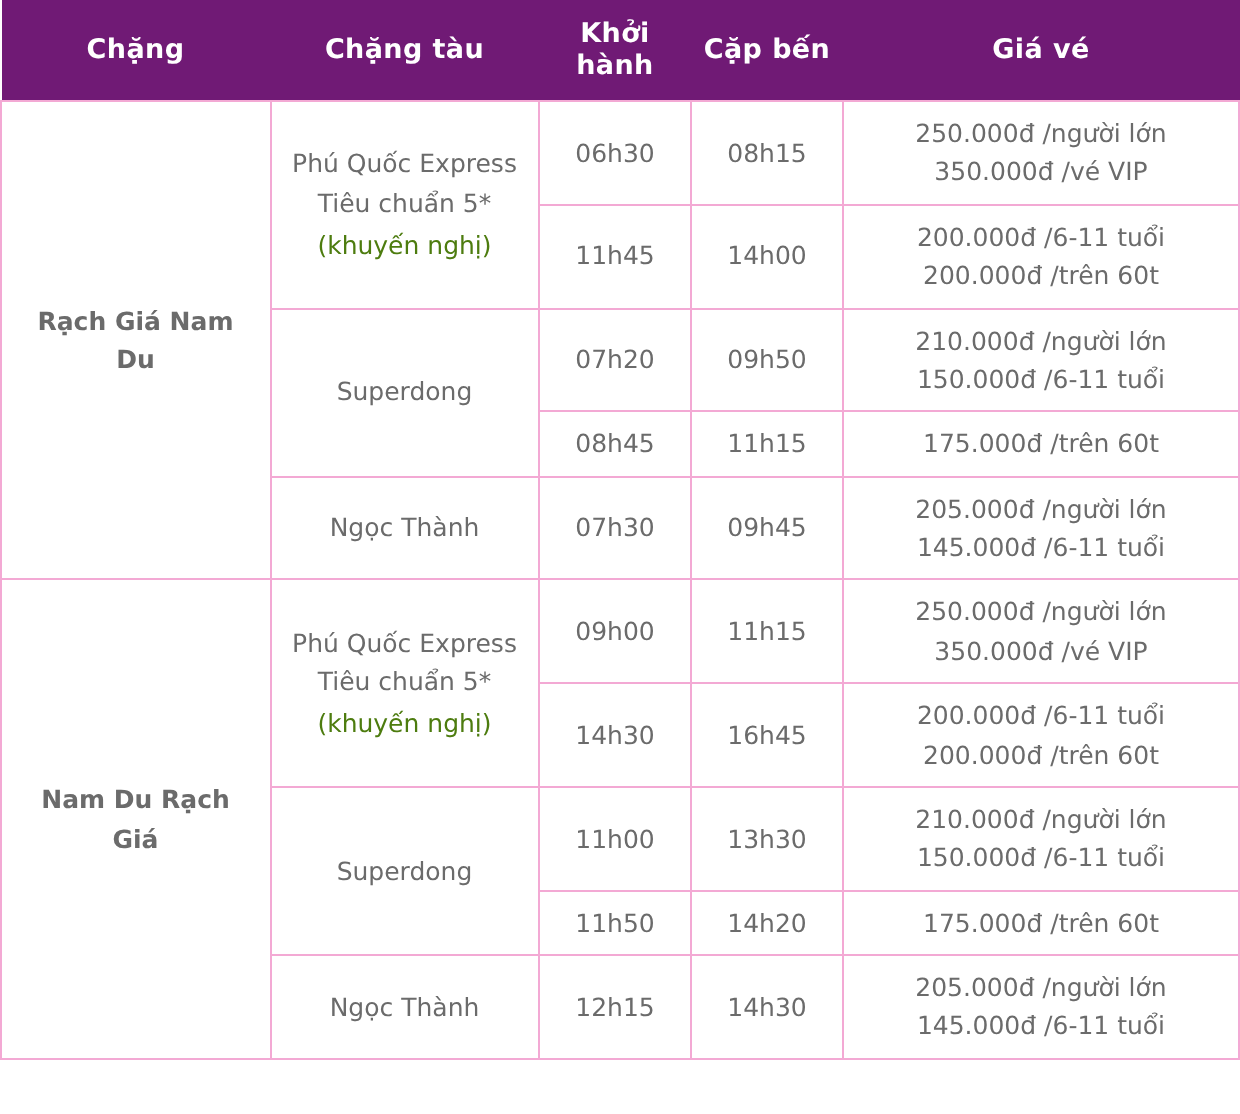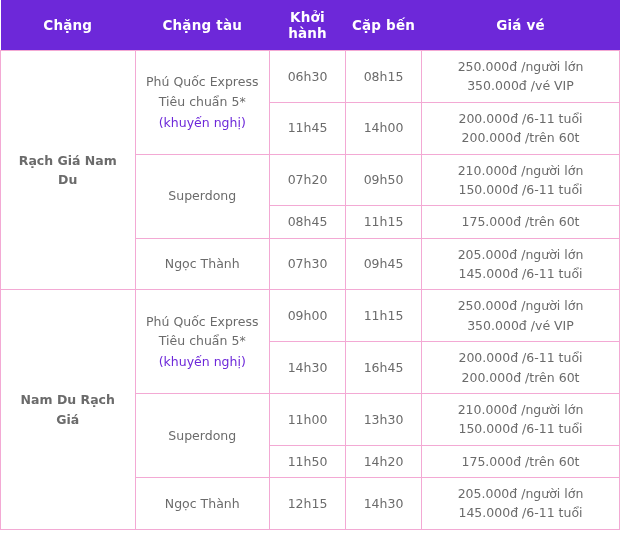--- a/index.html
+++ b/index.html
@@ -16,21 +16,21 @@
   .schedule-wrap {
     width: 620px;
     box-sizing: border-box;
   }
   table.schedule {
     border-collapse: collapse;
     width: 620px;
     table-layout: fixed;
   }
   table.schedule th {
-    background: #6d28d9;
+    background: #701a75;
     color: #ffffff;
     font-size: 13.5px;
     font-weight: bold;
     padding: 9px 4px;
     text-align: center;
     border: none;
     letter-spacing: 0.2px;
   }
   table.schedule td {
     border: 1px solid #f3a9d4;
@@ -49,21 +49,21 @@
   }
   td.company {
     width: 137px;
     color: #6b6b6b;
     margin-top: 12px;
   }
   td.company .line {
     display: block;
   }
   td.company .note {
-    color: #6d28d9;
+    color: #4d7c0f;
     display: block;
     margin-top: 2px;
   }
   td.time {
     width: 68px;
     color: #7a7a7a;
   }
   td.fare {
     text-align: left;
     padding-left: 14px;

